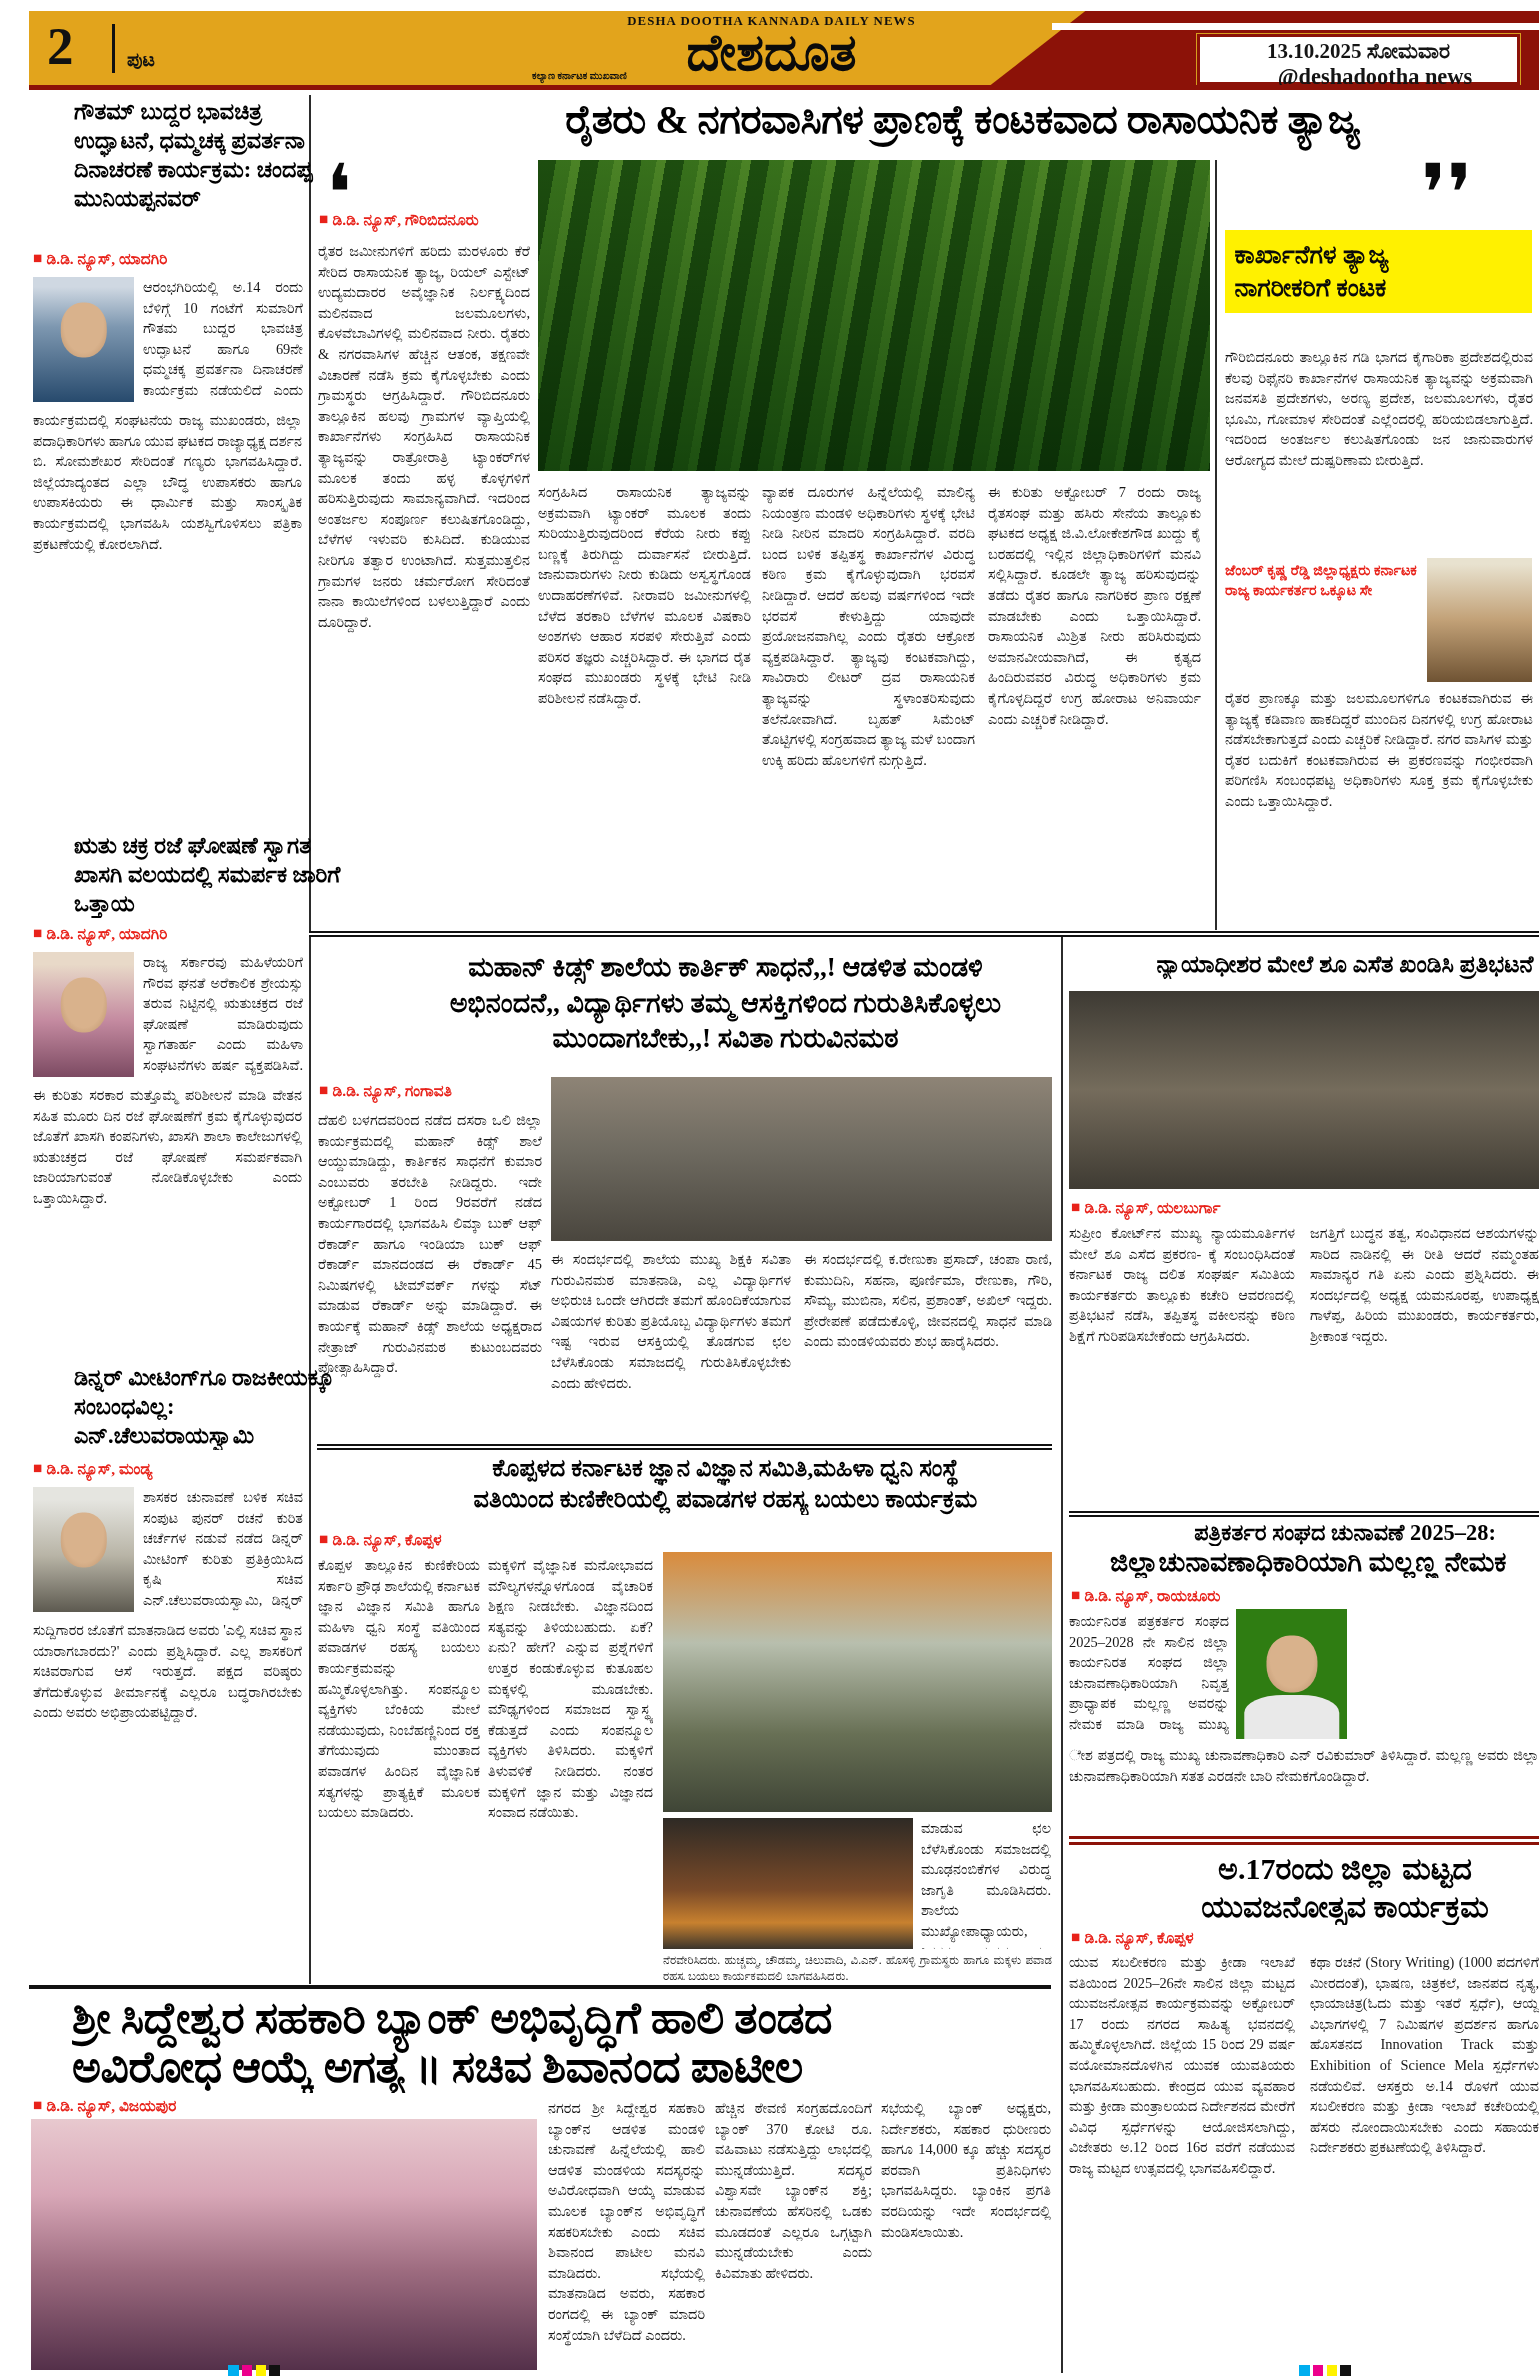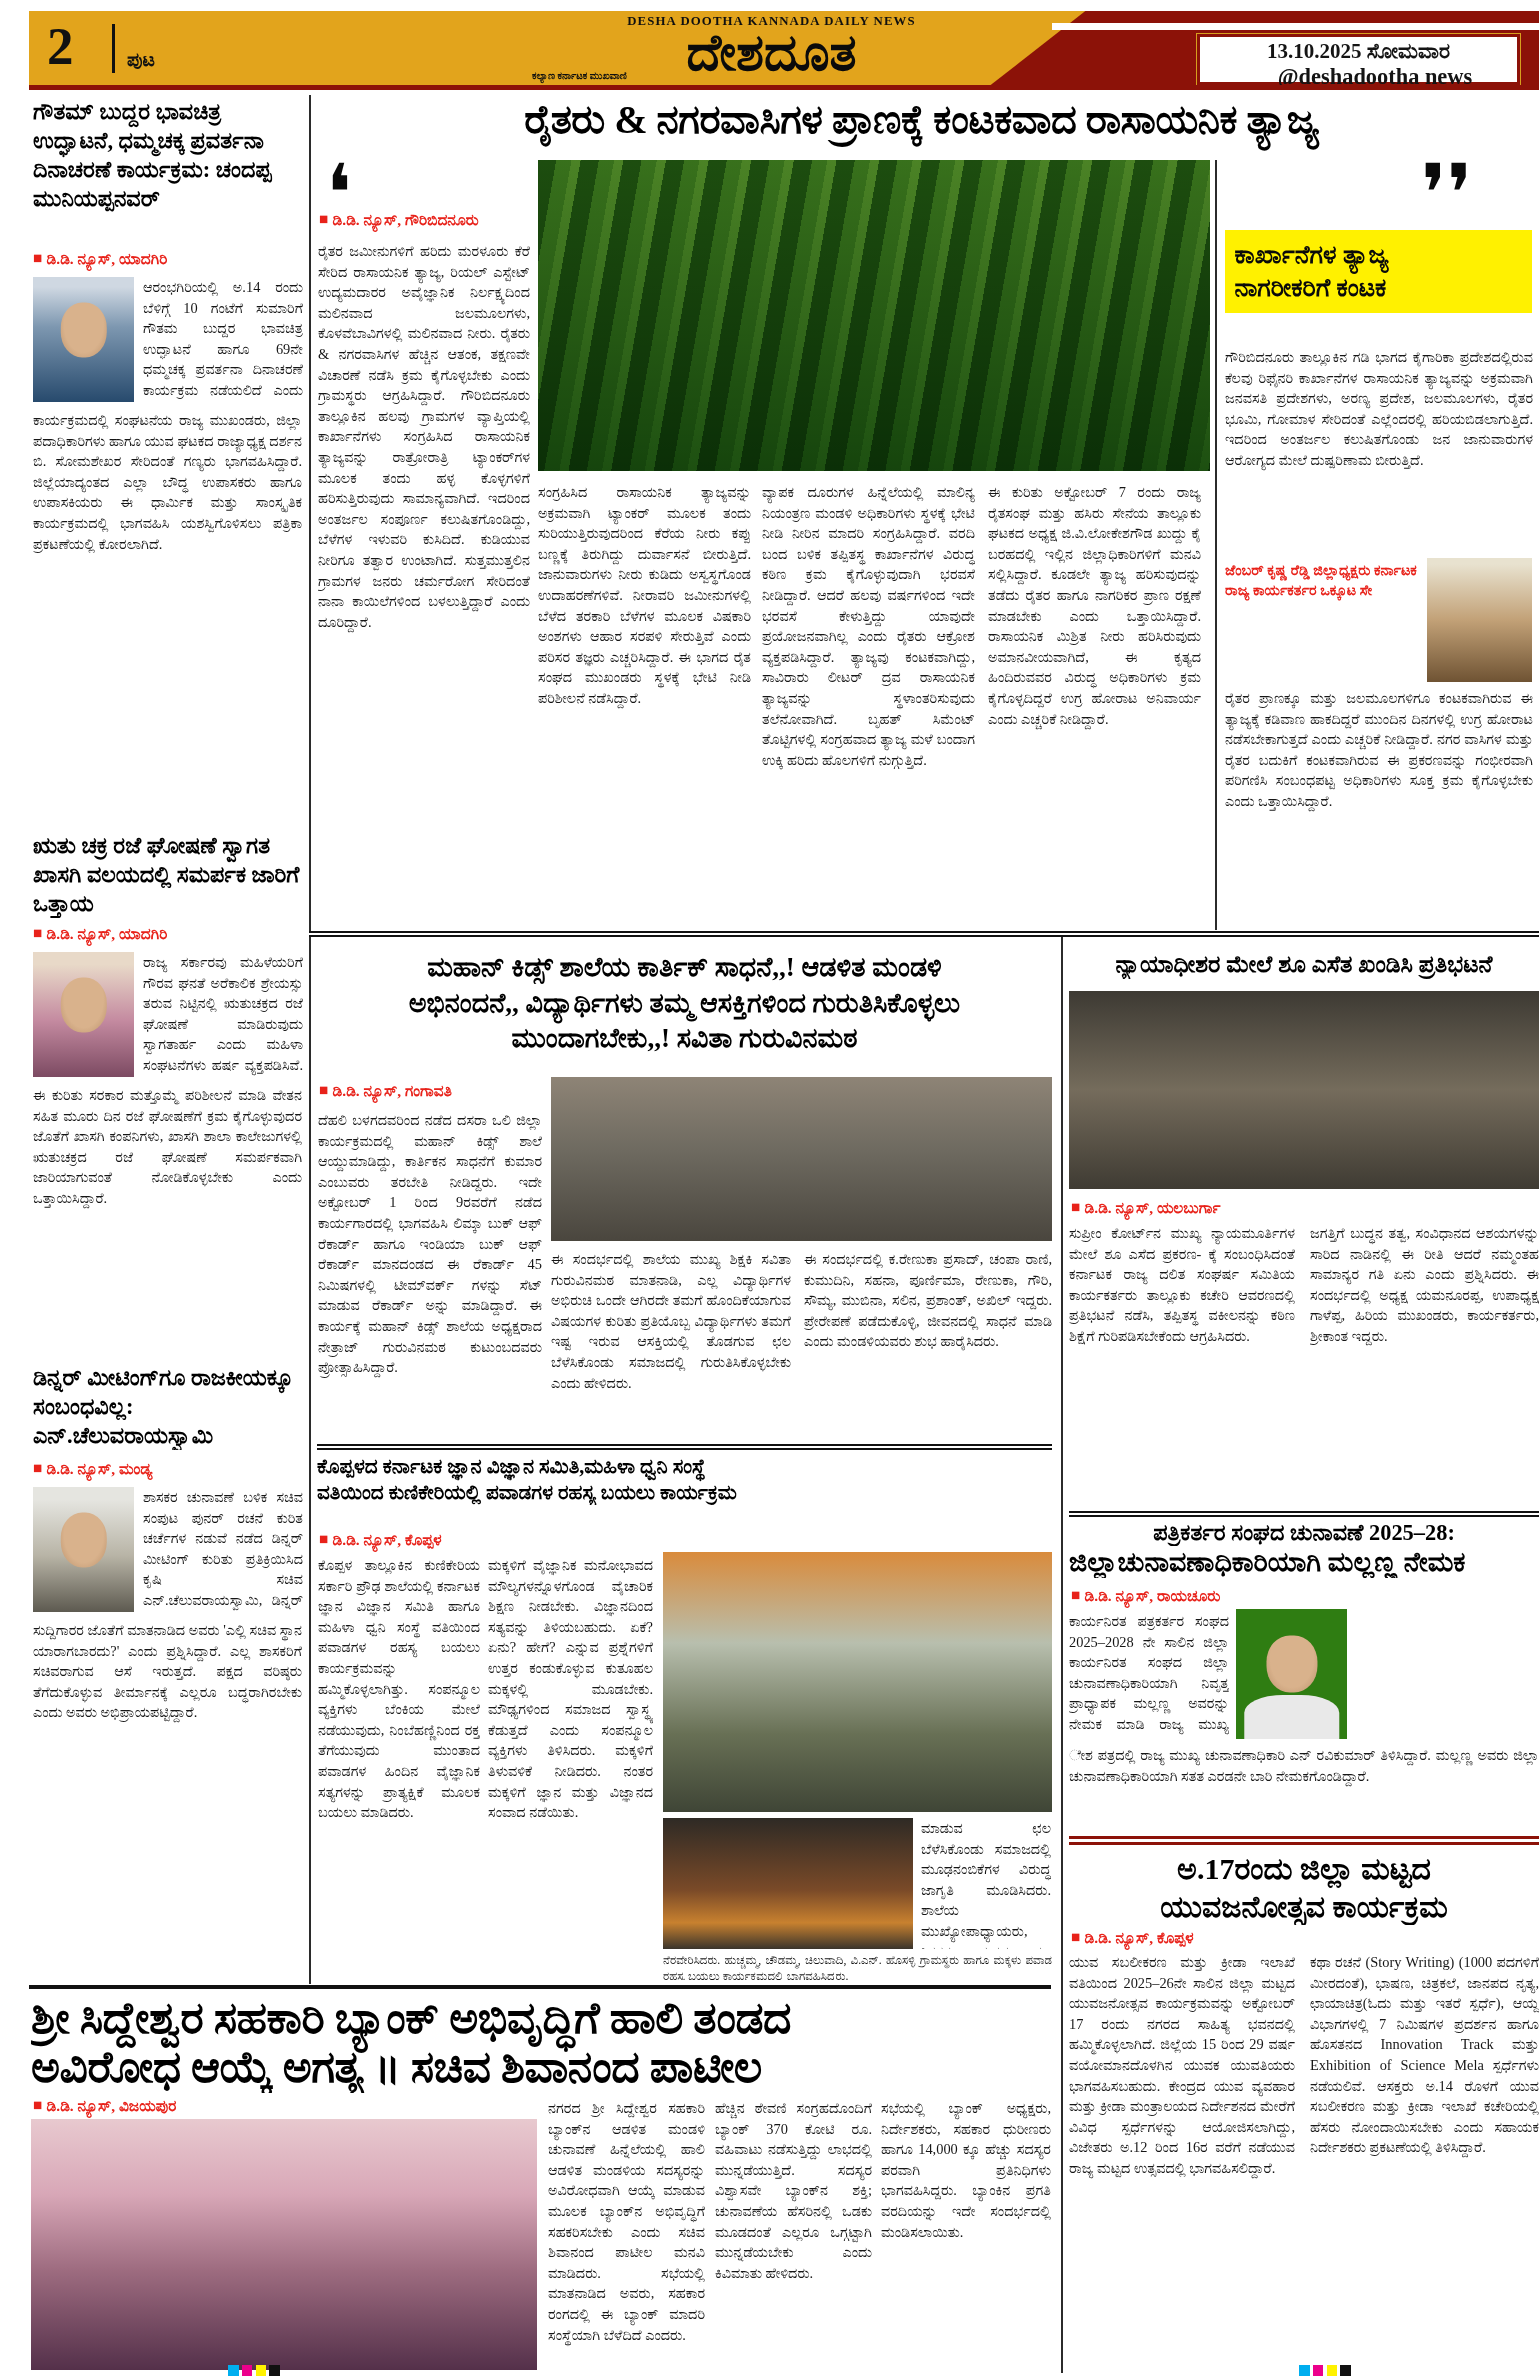--- a/index.html
+++ b/index.html
@@ -23,26 +23,26 @@
   
   .vrule{background:#2b2b2b;width:1.6px;}
   .hrule-double{border-top:2.1px solid #111;border-bottom:2.1px solid #111;height:2.1px;background:#fff;}
   .hrule-thick{background:#111;}
   .hrule-maroon2{border-top:3.2px solid #8C1208;border-bottom:3.2px solid #8C1208;height:3.2px;background:#fff;}
   
   .body-text{font-size:14.4px;line-height:1.43;text-align:justify;color:#161616;overflow:hidden;}
   .small-text{font-size:11.7px;line-height:1.35;text-align:justify;color:#161616;overflow:hidden;}
   .byline{font-size:15.4px;font-weight:bold;color:#E8221A;}
   .byline .bullet{display:inline-block;transform:translateY(-1.1px);margin-right:4.3px;}
-  .headline{font-weight:bold;color:#000;overflow:hidden;}
+  .headline{font-weight:bold;color:#000;overflow:hidden;margin-left:41px;}
   .hl-main{font-size:40px;line-height:1.05;text-align:center;letter-spacing:-0.5px;}
   .hl-left{font-size:22.4px;line-height:1.3;text-align:left;}
   .hl-mid{font-size:27px;line-height:1.32;text-align:center;}
   .hl-right{font-size:23.4px;line-height:1.25;text-align:center;}
-  .hl-kop{font-size:20px;line-height:1.3;text-align:left;}
+  .hl-kop{font-size:24px;line-height:1.3;text-align:center;}
   .hl-bank{font-size:44px;line-height:1.12;text-align:left;letter-spacing:-0.5px;}
   .hl-patrika1{font-size:22.4px;text-align:center;}
   .hl-patrika2{font-size:27px;text-align:left;}
   .hl-yuva{font-size:30px;line-height:1.25;text-align:center;}
   .yellow-box{background:#FFF100;padding:7.5px 9.6px;font-size:25px;font-weight:bold;line-height:1.35;color:#0a0a0a;}
   .quote{font-size:80px;line-height:1;color:#0a0a0a;font-family:"DejaVu Serif", serif;}
   .credit-red{font-size:14.4px;line-height:1.4;font-weight:bold;color:#E8221A;text-align:left;}
   
   .photo{overflow:hidden;}
   .ph-crop{background:

